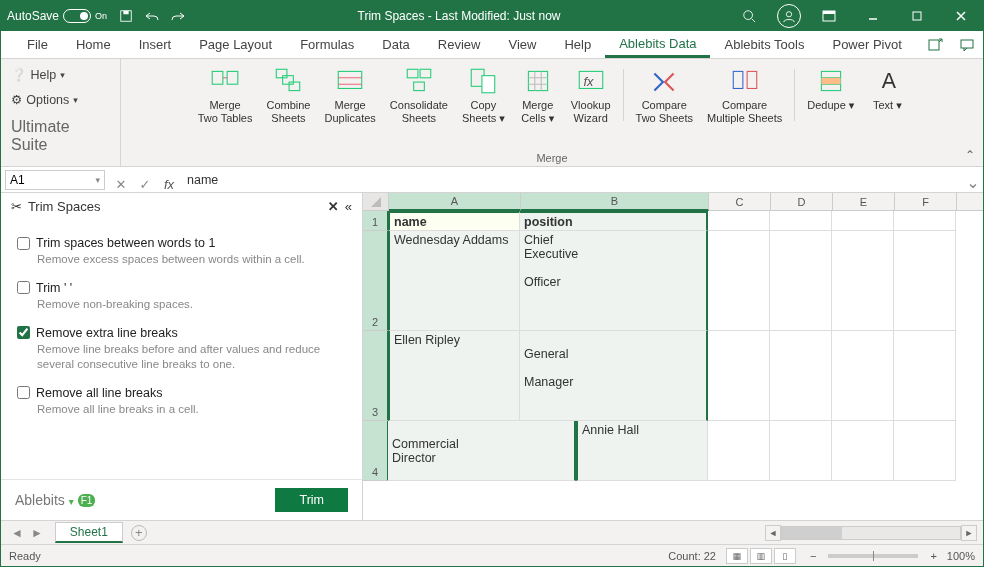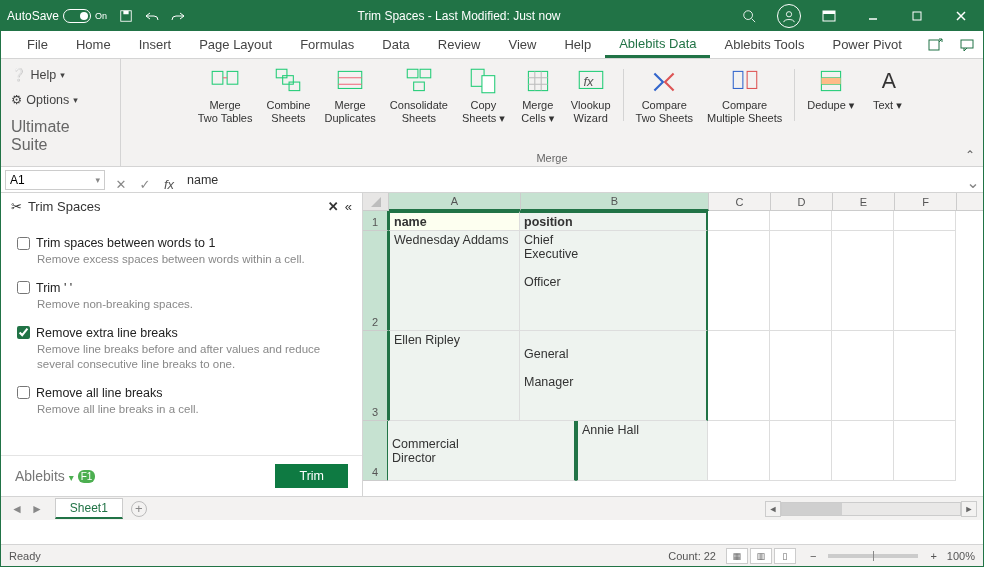--- a/index.html
+++ b/index.html
@@ -81,21 +81,21 @@
   .tabs-bar { height:24px; background:#f3f2f1; border-top:1px solid #d4d4d4; display:flex; align-items:center; font-size:12px; }
   .tab-nav { display:flex; gap:8px; padding:0 10px; color:#888; }
   .sheet-tab { padding:2px 14px; border:1px solid #ccc; border-bottom:2px solid #217346; background:#fff; color:#217346; font-weight:500; margin-left:2px; cursor:pointer;}
   .add-tab { margin-left:8px; width:16px; height:16px; border:1px solid #bbb; border-radius:50%; display:flex; align-items:center; justify-content:center; color:#888; font-size:13px; cursor:pointer;}
   .hscroll { margin-left:auto; display:flex; align-items:center; padding-right:6px; gap:0; }
   .scrolltrack{width:180px;height:14px;background:#e9e8e7;border:1px solid #ccc;position:relative;}
   .scrollthumb{position:absolute;left:0;top:0;height:100%;width:60px;background:#cfcfcf;}
   .arrowbtn{width:16px;height:16px;background:#f3f2f1;border:1px solid #ccc;display:flex;align-items:center;justify-content:center;font-size:9px;color:#666;}
 
   
-  .status { height:22px; background:#f3f2f1; border-top:1px solid #d4d4d4; display:flex; align-items:center; font-size:11px; color:#555; padding:0 8px;margin-top:24px; }
+  .status { height:22px; background:#f3f2f1; border-top:1px solid #d4d4d4; display:flex; align-items:center; font-size:11px; color:#555; padding:0 8px; }
   .status .spacer{flex:1;}
   .view-icons{display:flex;gap:2px;margin:0 10px;}
   .vicon{width:22px;height:16px;border:1px solid #ccc;display:flex;align-items:center;justify-content:center;font-size:9px;color:#666;background:#fff;}
   .zoom-slider{width:90px;height:4px;background:#ccc;position:relative;margin:0 8px;}
   .zoom-slider:before{content:"";position:absolute;width:1px;height:10px;background:#888;top:-3px;left:50%;}
   svg{display:block;}
 </style>
 </head>
 <body>
 

